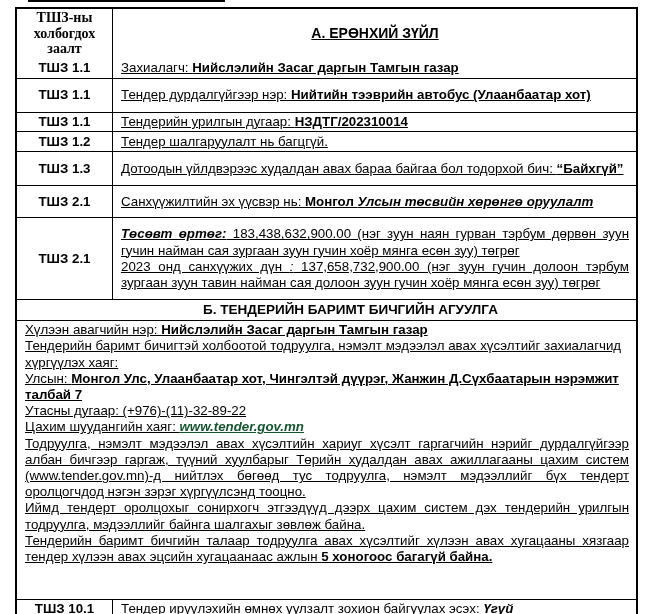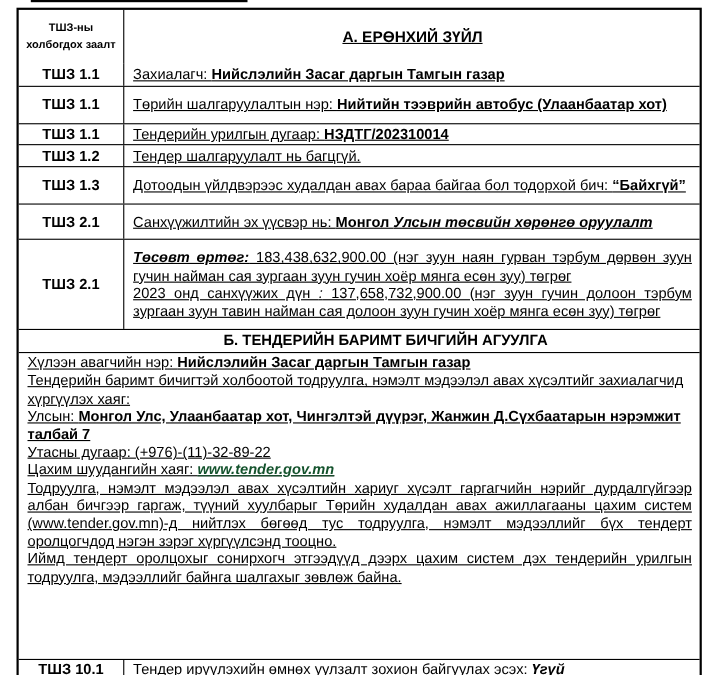--- a/index.html
+++ b/index.html
@@ -23,21 +23,21 @@
     display:flex;align-items:center;justify-content:center;
     text-align:center;font-weight:bold;padding:1px 2px;
   }
   .cell.right{
     flex:1 1 auto;min-width:0;padding:1px 7px 1px 8px;
     display:flex;flex-direction:column;justify-content:center;overflow:hidden;
   }
   .cell.right p{margin:0;text-align:justify;text-decoration:underline;}
   .cell.right p.al-left{text-align:left;}
   .header-row{min-height:49px;}
-  .header-row .cell.left{line-height:15.5px;font-size:10px;}
+  .header-row .cell.left{line-height:15.5px;font-size:14px;font-family:Liberation Serif, serif;}
   .header-row .cell.right{align-items:center;justify-content:center;}
   .header-row .cell.right p{text-align:center;font-weight:bold;font-size:14px;}
   .section-row .cell.section{
     flex:1 1 auto;display:flex;align-items:center;justify-content:center;
     font-weight:bold;font-size:13.5px;text-align:center;padding:1px 4px;margin-left:48px;
   }
   .tall .cell.right{justify-content:flex-start;}
   .clip-row .cell.right{justify-content:flex-start;}
   .clip-row .cell.left{align-items:flex-start;}
   .run-b{font-weight:bold;}
@@ -59,21 +59,21 @@
   <div id="table-rows">
       <div class="row body-row" style="min-height: 20px;">
         <div class="cell left">ТШЗ 1.1</div>
         <div class="cell right">
           <p><span class="">Захиалагч: </span><span class="run-b">Нийслэлийн Засаг даргын Тамгын газар</span></p>
         </div>
       </div>
       <div class="row body-row" style="min-height: 33px;">
         <div class="cell left">ТШЗ 1.1</div>
         <div class="cell right">
-          <p><span class="">Төрийн шалгаруулалтын нэр: </span><span class="run-b">Нийтийн тээврийн автобус (Улаанбаатар хот)</span></p>
+          <p><span class="">Тендер дурдалгүйгээр нэр: </span><span class="run-b">Нийтийн тээврийн автобус (Улаанбаатар хот)</span></p>
         </div>
       </div>
       <div class="row body-row" style="min-height: 18px;">
         <div class="cell left">ТШЗ 1.1</div>
         <div class="cell right">
           <p><span class="">Тендерийн урилгын дугаар: </span><span class="run-b">НЗДТГ/202310014</span></p>
         </div>
       </div>
       <div class="row body-row" style="min-height: 19px;">
         <div class="cell left">ТШЗ 1.2</div>
@@ -105,20 +105,21 @@
       </div>
       <div class="row body-row tall" style="height: 278px; overflow: hidden;">
         <div class="cell right">
           <p class="al-left"><span class="">Хүлээн авагчийн нэр: </span><span class="run-b">Нийслэлийн Засаг даргын Тамгын газар</span></p>
           <p class="al-left"><span class="">Тендерийн баримт бичигтэй холбоотой тодруулга, нэмэлт мэдээлэл авах хүсэлтийг захиалагчид хүргүүлэх хаяг:</span></p>
           <p class="al-left"><span class="">Улсын: </span><span class="run-b">Монгол Улс, Улаанбаатар хот, Чингэлтэй дүүрэг, Жанжин Д.Сүхбаатарын нэрэмжит талбай 7</span></p>
           <p class="al-left"><span class="">Утасны дугаар: (+976)-(11)-32-89-22</span></p>
           <p class="al-left"><span class="">Цахим шуудангийн хаяг: </span><span class="run-link" style="color: #14532d;">www.tender.gov.mn</span></p>
           <p><span class="">Тодруулга, нэмэлт мэдээлэл авах хүсэлтийн хариуг хүсэлт гаргагчийн нэрийг дурдалгүйгээр албан бичгээр гаргаж, түүний хуулбарыг Төрийн худалдан авах ажиллагааны цахим систем (www.tender.gov.mn)-д нийтлэх бөгөөд тус тодруулга, нэмэлт мэдээллийг бүх тендерт оролцогчдод нэгэн зэрэг хүргүүлсэнд тооцно.</span></p>
           <p><span class="">Иймд тендерт оролцохыг сонирхогч этгээдүүд дээрх цахим систем дэх тендерийн урилгын тодруулга, мэдээллийг байнга шалгахыг зөвлөж байна.</span></p>
+          <p><span class="">Тендерийн баримт бичгийн талаар тодруулга авах хүсэлтийг хүлээн авах хугацааны хязгаар тендер хүлээн авах эцсийн хугацаанаас ажлын </span><span class="run-b">5 хоногоос багагүй байна.</span></p>
         </div>
       </div>
       <div class="row body-row clip-row" style="height: 28px; overflow: hidden;">
         <div class="cell left">ТШЗ 10.1</div>
         <div class="cell right">
           <p class="al-left"><span class="">Тендер ирүүлэхийн өмнөх уулзалт зохион байгуулах эсэх: </span><span class="run-b run-i">Үгүй</span></p>
         </div>
       </div>
     </div>
 </div>

